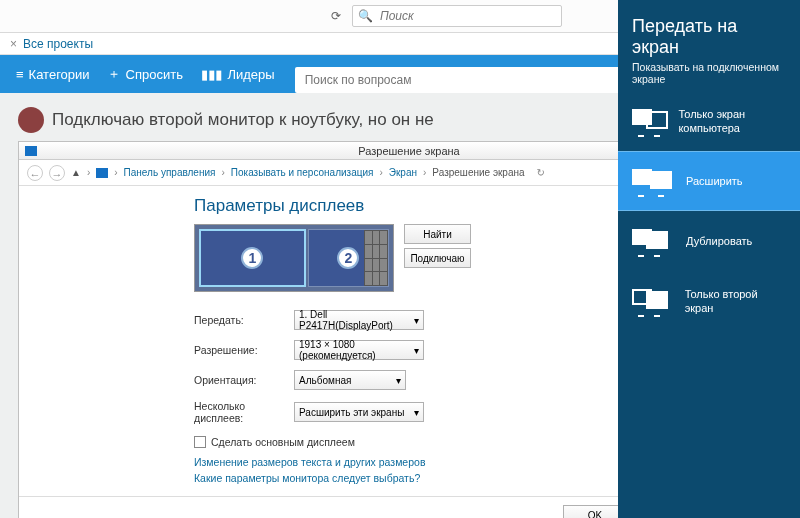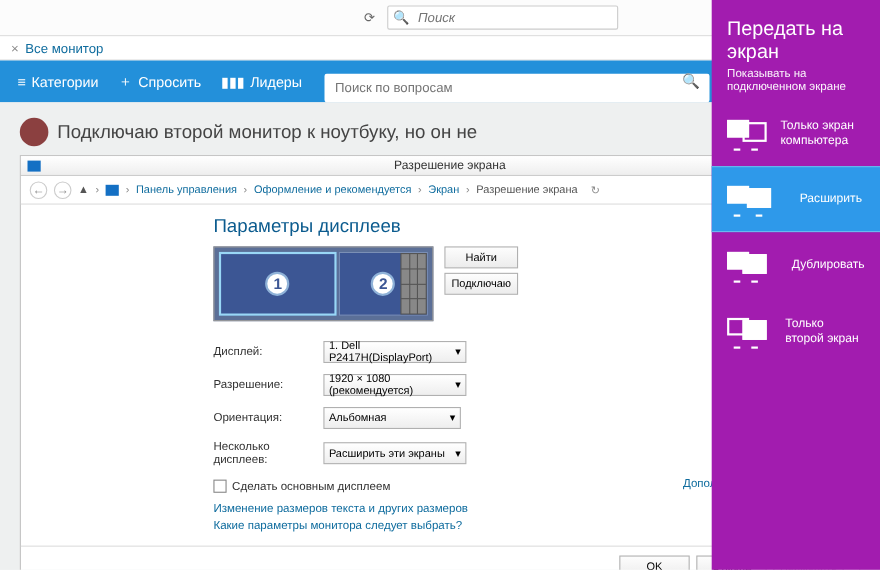--- a/index.html
+++ b/index.html
@@ -63,25 +63,25 @@
 .chk-row { display:flex; justify-content:space-between; margin-bottom:6px; }
 .chk-left { display:flex; align-items:center; gap:5px; font-size:10.5px; color:#333; }
 .chk-box { width:12px; height:12px; border:1px solid #888; }
 .link-txt { color:#0f6c9e; font-size:10.5px; cursor:pointer; margin-bottom:4px; display:inline-block; }
 
 .cp-footer { border-top:1px solid #ddd; padding:8px 14px; display:flex; justify-content:flex-end; gap:6px; }
 .cp-footer .win-btn { width:64px; }
 .btn-disabled { color:#aaa; }
 
 
-.project-panel { position:absolute; top:0; right:0; bottom:0; width:153px; background:#a21caf; color:#fff; font-size:12px; }
+.project-panel { position:absolute; top:0; right:0; bottom:0; width:182px; background:#0c4a6e; color:#fff; font-size:12px; }
 .pp-head { padding:16px 14px 6px; }
 .pp-title { font-size:18px; font-weight:300; }
 .pp-sub { font-size:10.5px; opacity:.95; margin-top:3px; }
-.pp-item { height:60px; padding:0 14px; display:flex; align-items:center; gap:24px; cursor:pointer; }
+.pp-item { height:60px; padding:0 14px; display:flex; align-items:center; gap:12px; cursor:pointer; }
 .pp-item-sel { background:#2e99ea; border-top:1px solid #6ab9ef; border-bottom:1px solid #6ab9ef; }
 .pp-icon { width:42px; height:28px; position:relative; }
 .pp-icon .sc1 { position:absolute; width:20px; height:16px; border:2px solid #fff; top:2px; left:0; }
 .pp-icon .sc2 { position:absolute; width:22px; height:18px; border:2px solid #fff; top:4px; left:14px; }
 .pp-icon .stand { position:absolute; width:6px; height:4px; border-bottom:2px solid #fff; bottom:-2px; }
 .pp-icon .fill { background:#fff; border:2px solid #fff !important; }
 .pp-lbl { font-size:11px; line-height:1.3; }
 
 </style>
 </head>
@@ -97,21 +97,21 @@
   <div class="browser-icons">
     <span>☆</span>
     <span>↓</span>
     <span>⌂</span>
     <span>≡</span>
   </div>
 </div>
 
 <div class="bookmark-bar">
   <span class="bk-close">×</span>
-  <a class="bk-item">Все монитор</a>
+  <a class="bk-item">Все проекты</a>
 </div>
 
 <div class="site-header">
   <div class="nav-link">
     <span>≡</span>
     <span>Категории</span>
   </div>
   <div class="nav-link">
     <span>＋</span>
     <span>Спросить</span>
@@ -141,21 +141,21 @@
 
     <div class="cp-nav">
       <div class="nav-arrow">←</div>
       <div class="nav-arrow">→</div>
       <span>▲</span>
       <span class="sep">›</span>
       <span style="display:inline-block;width:12px;height:10px;background:#1470c4;"></span>
       <span class="sep">›</span>
       <span class="crumb">Панель управления</span>
       <span class="sep">›</span>
-      <span class="crumb">Оформление и рекомендуется</span>
+      <span class="crumb">Показывать и персонализация</span>
       <span class="sep">›</span>
       <span class="crumb">Экран</span>
       <span class="sep">›</span>
       <span>Разрешение экрана</span>
       <span style="margin-left:6px;color:#888;">↻</span>
       <input class="cp-search2" placeholder="По" style="">
     </div>
 
     <div class="cp-body">
       <div class="section-title">Параметры дисплеев</div>
@@ -183,36 +183,36 @@
               </div>
           </div>
         </div>
         <div class="side-btns">
           <button class="win-btn">Найти</button>
           <button class="win-btn">Подключаю</button>
         </div>
       </div>
 
       <div class="form-row">
-        <div class="form-lbl">Дисплей:</div>
+        <div class="form-lbl">Передать:</div>
         <div class="form-sel">
             <span>1. Dell P2417H(DisplayPort)</span>
             <span>▾</span>
           </div>
       </div>
       <div class="form-row">
         <div class="form-lbl">Разрешение:</div>
         <div class="form-sel">
-            <span>1920 × 1080 (рекомендуется)</span>
+            <span>1913 × 1080 (рекомендуется)</span>
             <span>▾</span>
           </div>
       </div>
       <div class="form-row">
         <div class="form-lbl">Ориентация:</div>
-        <div class="form-sel" style="width:125px;">
+        <div class="form-sel" style="width:112px;">
             <span>Альбомная</span>
             <span>▾</span>
           </div>
       </div>
       <div class="form-row">
         <div class="form-lbl">Несколько дисплеев:</div>
         <div class="form-sel">
             <span>Расширить эти экраны</span>
             <span>▾</span>
           </div>

